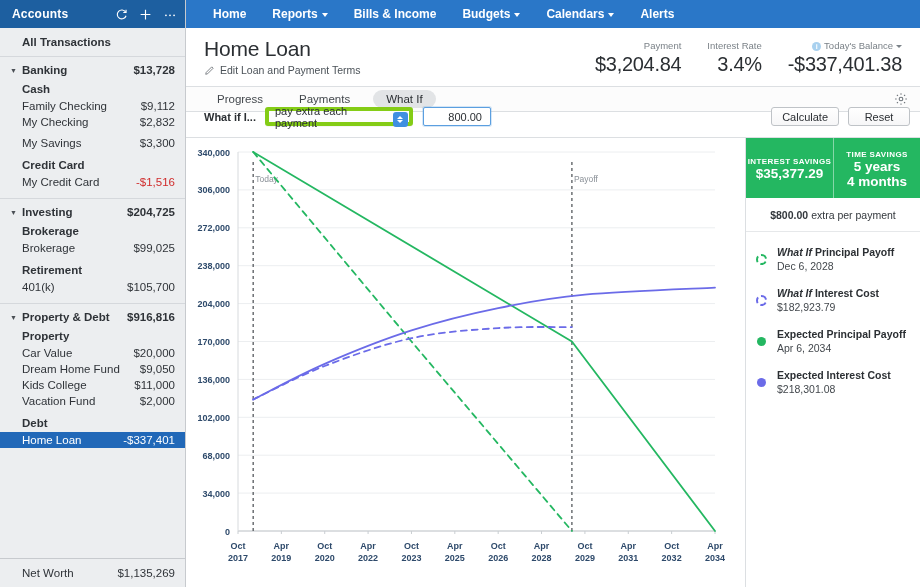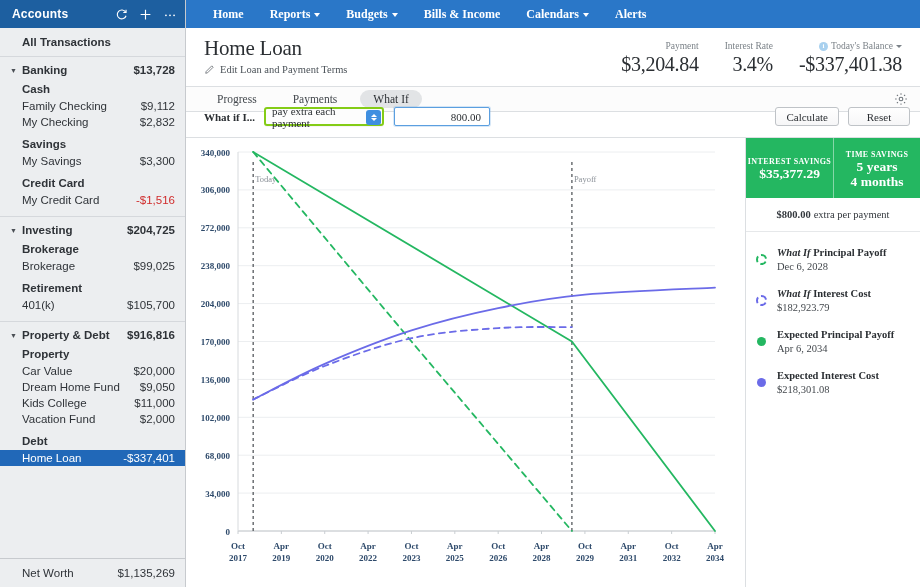--- a/index.html
+++ b/index.html
@@ -64,21 +64,21 @@
     flex: 0 0 29px; height: 29px;
     border-top: 1px solid #c7cace;
     background: #eceef0;
     display: flex; align-items: center;
     padding: 0 10px 0 22px;
     font-size: 11.5px; color: #2f3338;
   }
   .sb-footer .amt { margin-left: auto; }
 
   
-  .main { flex: 1 1 auto; position: relative; background: #fff; display: flex; flex-direction: column; font-family: Liberation Serif, serif; }
+  .main { flex: 1 1 auto; position: relative; background: #fff; display: flex; flex-direction: column; }
 
   .topnav {
     height: 28px; flex: 0 0 28px;
     background: #2a77c8;
     display: flex; align-items: center;
     padding-left: 14px;
     gap: 0;
   }
   .nav-item {
     color: #fff; font-size: 12px; font-weight: bold;
@@ -141,41 +141,41 @@
 
   .whatifbar {
     flex: 0 0 26px; height: 26px;
     display: flex; align-items: center;
     padding: 0 10px 16px 18px;
     border-bottom: 1px solid #dcdfe2;
     background: #fff;
   }
   .wi-label { font-size: 11px; font-weight: bold; color: #2b2f33; margin-right: 9px; }
   .wi-select {
-    width: 120px; height: 19px;
+    width: 148px; height: 19px;
     background: #fdfdfd;
-    border: 2px solid #84cc16; border-radius: 3px;
+    border: 4px solid #84cc16; border-radius: 3px;
     font-size: 11px; color: #2b2f33;
     display: flex; align-items: center;
     padding: 0 22px 0 6px;
     position: relative;
     box-shadow: 0 1px 0 rgba(0,0,0,.04);
   }
   .wi-select .stepper {
     position: absolute; right: 1px; top: 1px;
     width: 15px; height: 15px; border-radius: 3px;
     background: #3f8fe0;
     display: flex; flex-direction: column; align-items: center; justify-content: center;
     gap: 1px;
   }
   .stepper .up, .stepper .dn { width: 0; height: 0; border-left: 3px solid transparent; border-right: 3px solid transparent; }
   .stepper .up { border-bottom: 3.5px solid #fff; }
   .stepper .dn { border-top: 3.5px solid #fff; }
   .wi-input {
-    width: 96px; height: 19px; margin-left: 10px;
+    width: 68px; height: 19px; margin-left: 10px;
     border: 1px solid #5b9fe0; border-radius: 2px;
     font-size: 11px; color: #2b2f33;
     text-align: right; padding: 0 8px;
     display: flex; align-items: center; justify-content: flex-end;
     background: #fff;
     box-shadow: 0 0 0 1px rgba(91,159,224,.25);
   }
   .wi-buttons { margin-left: auto; display: flex; gap: 9px; align-items: center; }
   .btn {
     min-width: 62px; height: 19px;
@@ -271,21 +271,20 @@
         <div class="sb-row sb-sub">Cash</div>
         <div class="sb-row sb-acct">
           <span>Family Checking</span>
           <span class="amt">$9,112</span>
         </div>
         <div class="sb-row sb-acct">
           <span>My Checking</span>
           <span class="amt">$2,832</span>
         </div>
         <div class="sb-spacer"></div>
-        <div class="sb-row sb-sub">Savings</div>
         <div class="sb-row sb-acct">
           <span>My Savings</span>
           <span class="amt">$3,300</span>
         </div>
         <div class="sb-spacer"></div>
         <div class="sb-row sb-sub">Credit Card</div>
         <div class="sb-row sb-acct neg">
           <span>My Credit Card</span>
           <span class="amt">-$1,516</span>
         </div>
@@ -350,25 +349,25 @@
 
     <div class="topnav" id="topnav">
         <div class="nav-item">
           <span>Home</span>
         </div>
         <div class="nav-item">
           <span>Reports</span>
           <span class="caret-down"></span>
         </div>
         <div class="nav-item">
+          <span>Bills &amp; Income</span>
+        </div>
+        <div class="nav-item">
           <span>Budgets</span>
           <span class="caret-down"></span>
-        </div>
-        <div class="nav-item">
-          <span>Bills &amp; Income</span>
         </div>
         <div class="nav-item">
           <span>Calendars</span>
           <span class="caret-down"></span>
         </div>
         <div class="nav-item">
           <span>Alerts</span>
         </div>
       </div>
 

